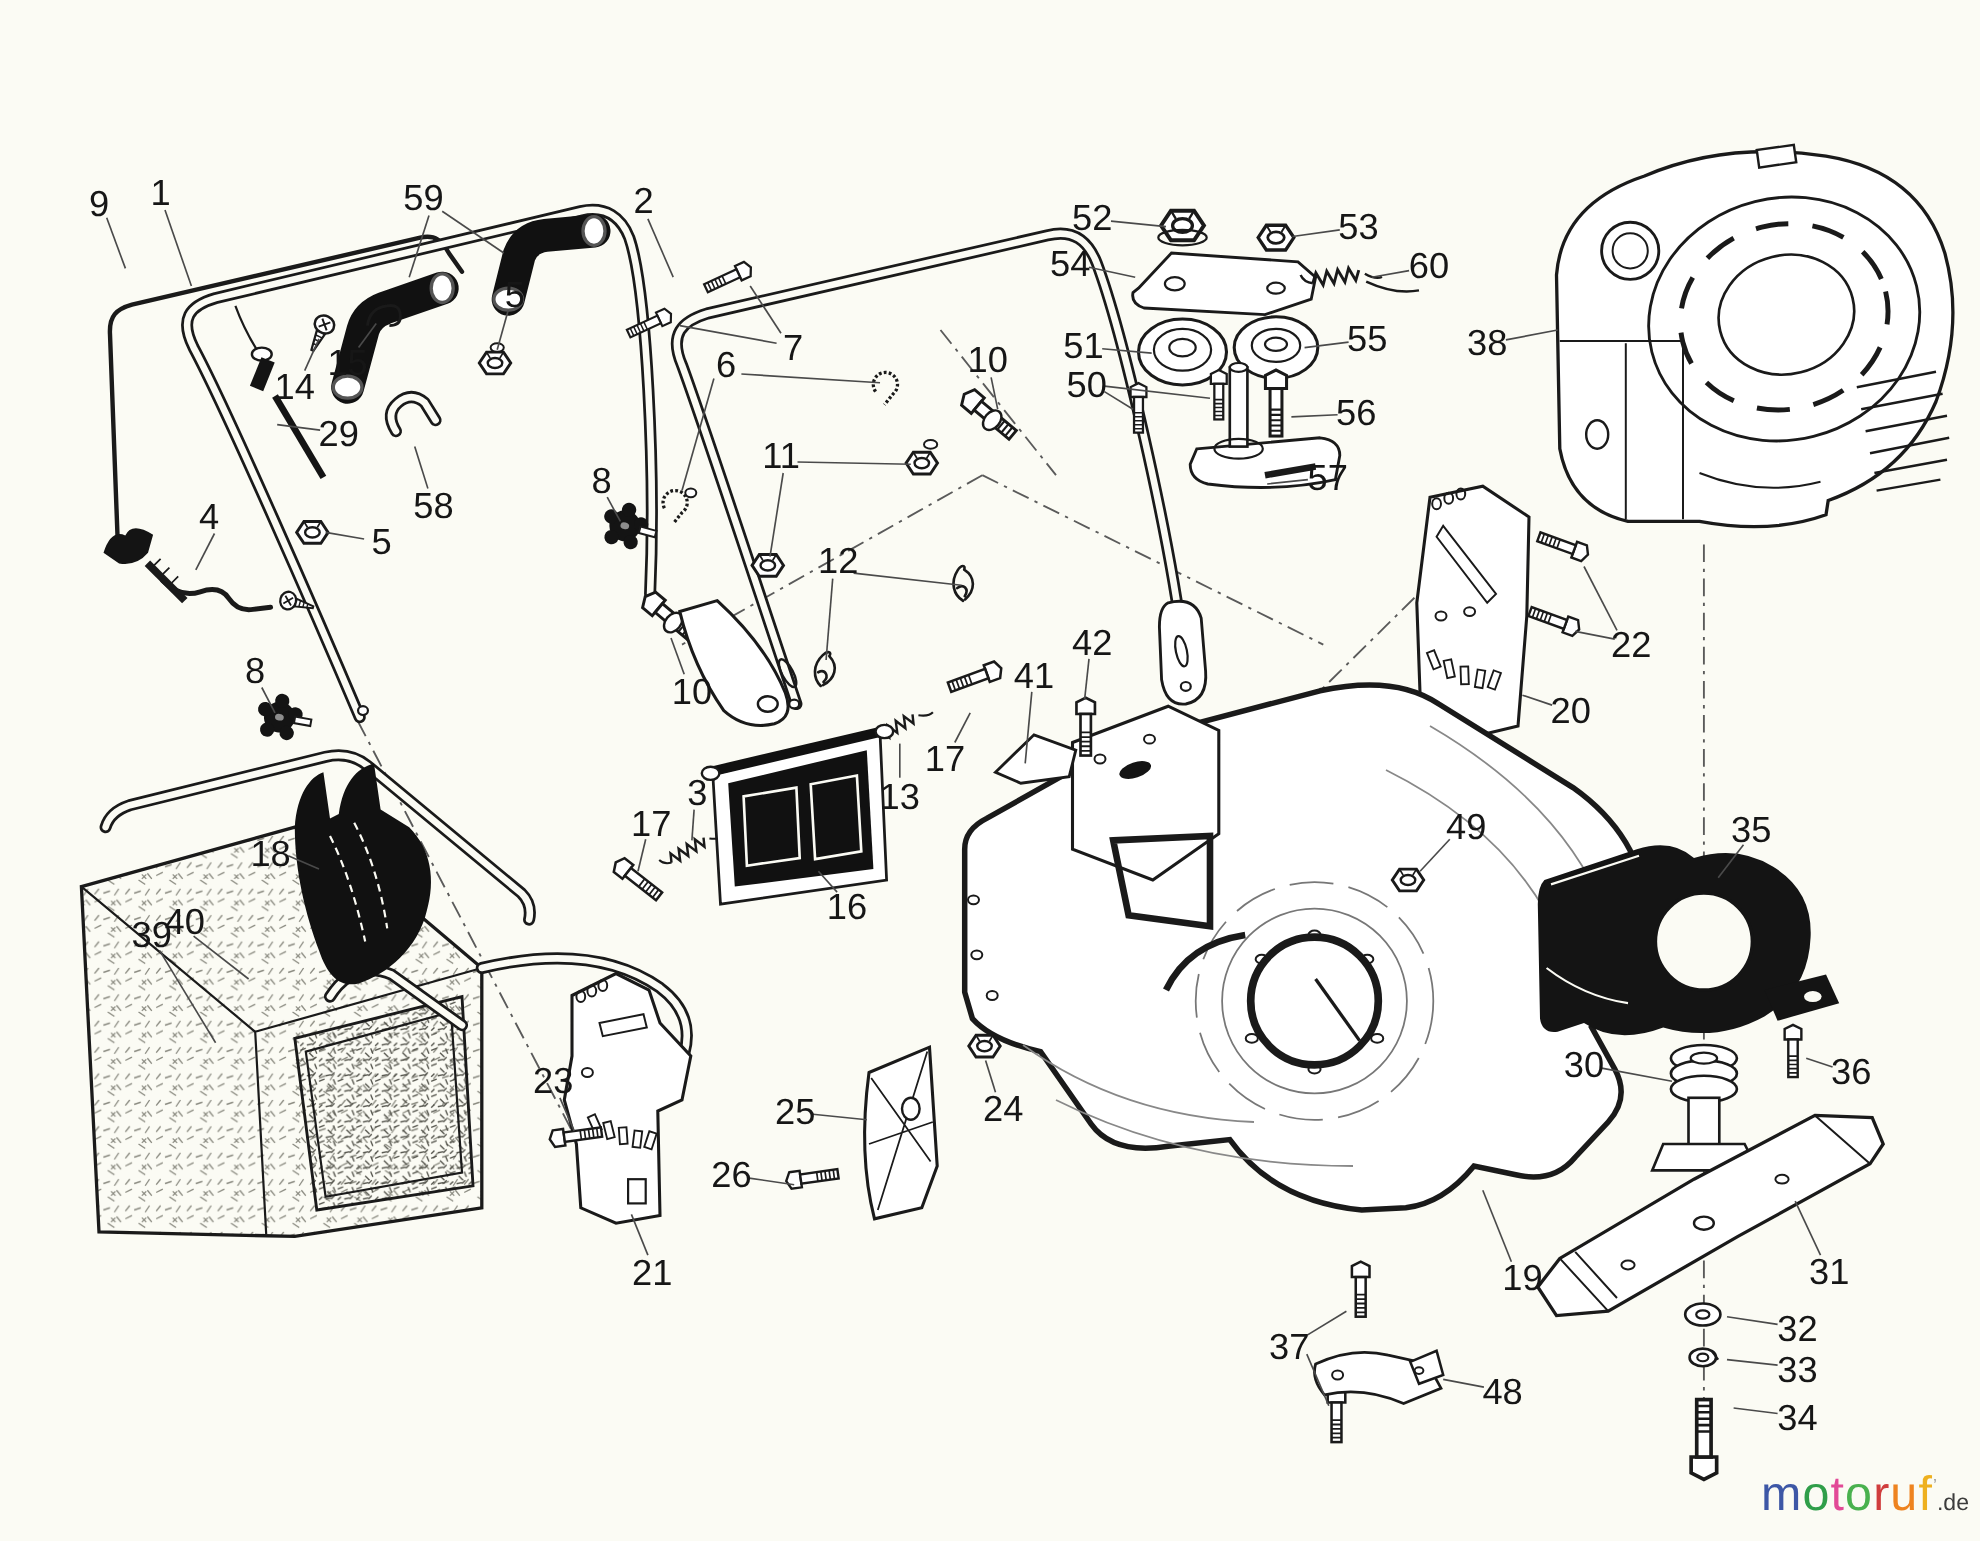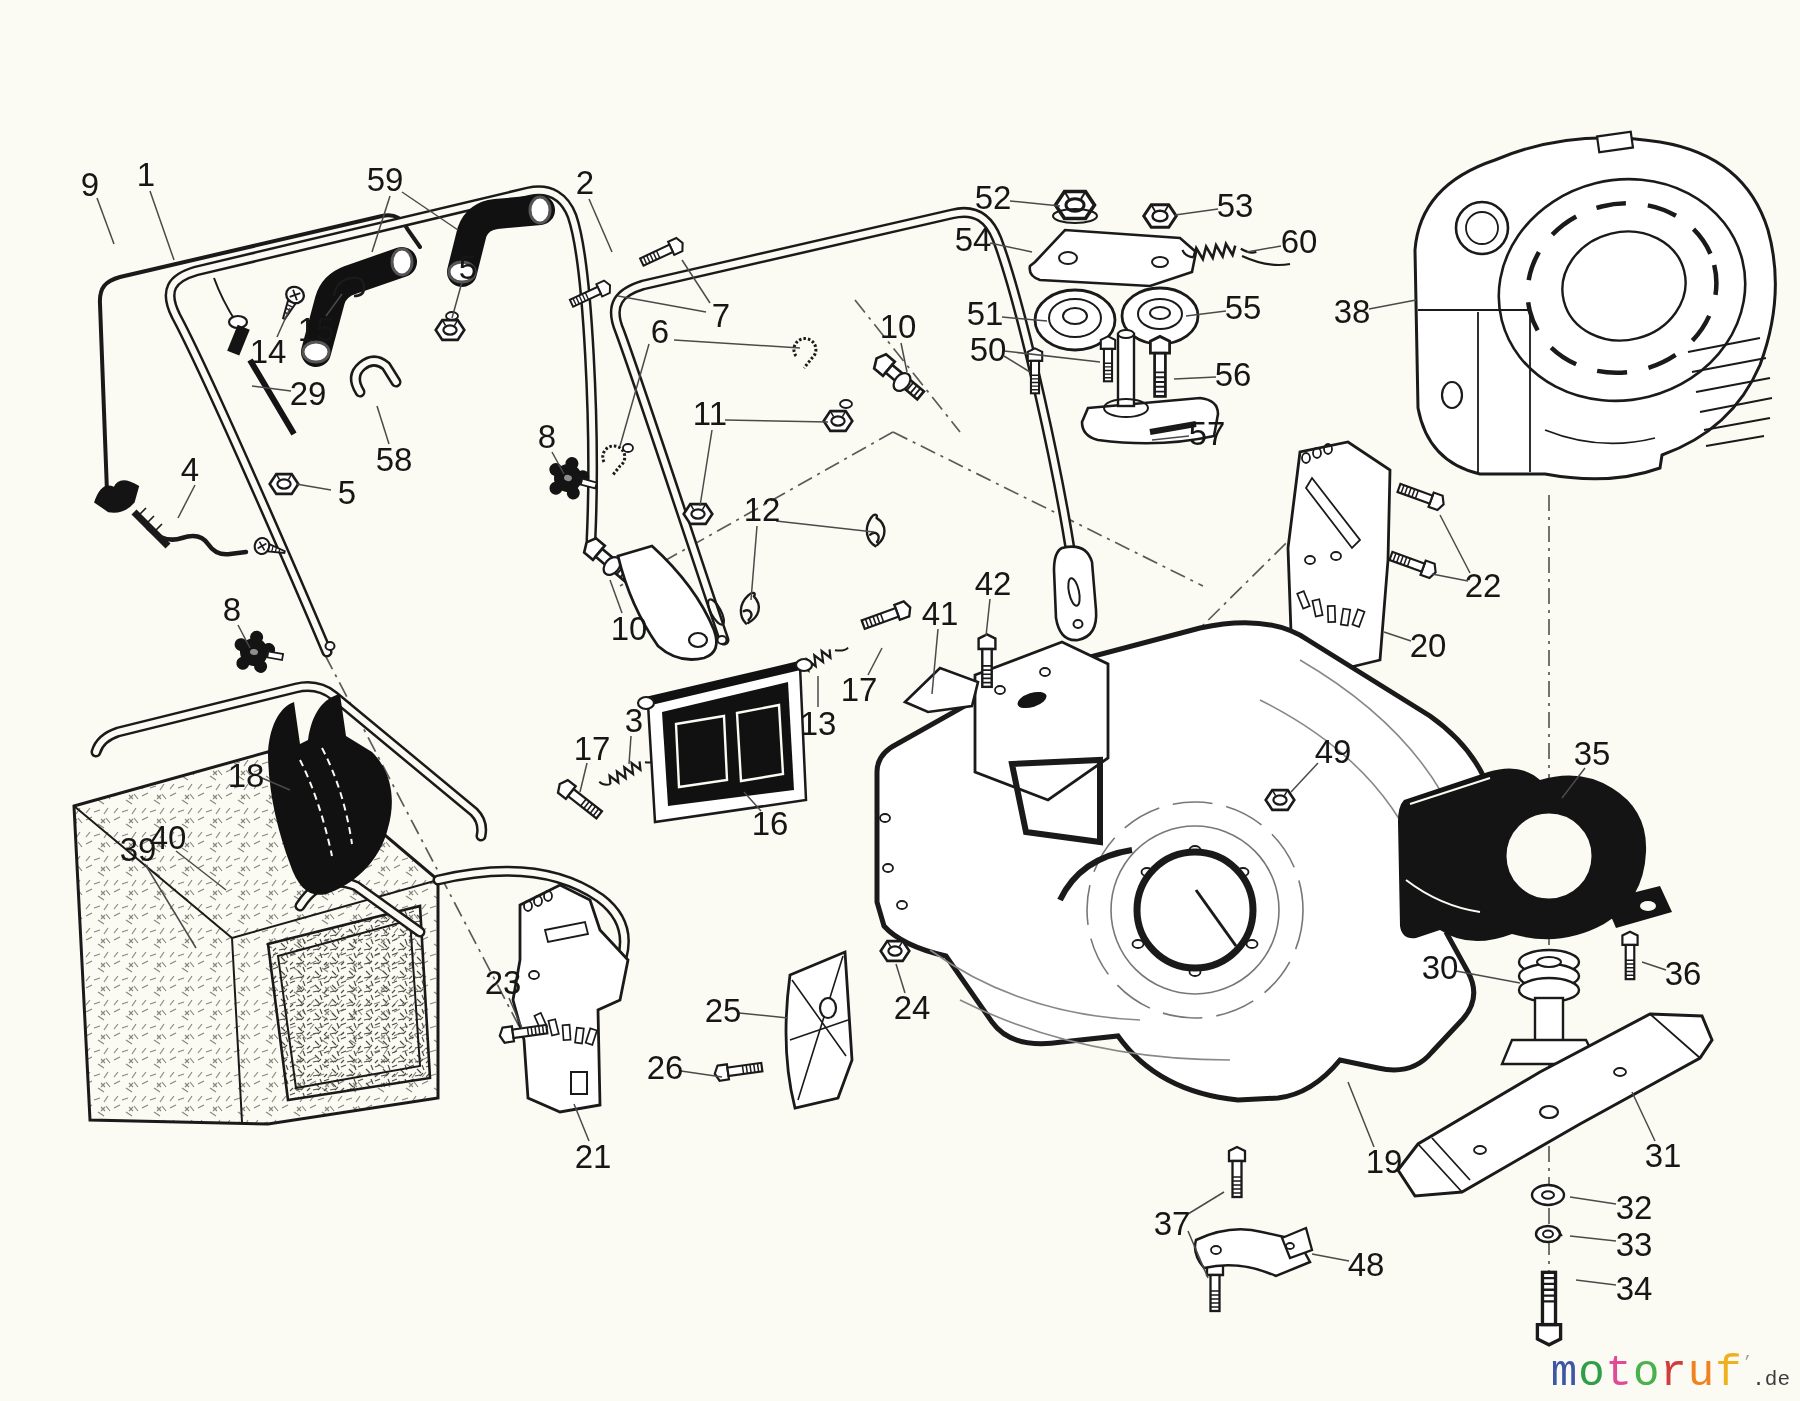--- a/index.html
+++ b/index.html
@@ -13,22 +13,22 @@
   svg{display:block;}
   svg text.callout{
     font-family:"Liberation Sans",sans-serif;
     font-size:33px;fill:#161616;
   }
   .tube-b{fill:none;stroke:#1a1a1a;stroke-width:11;stroke-linecap:round;stroke-linejoin:round;}
   .tube-w{fill:none;stroke:#fbfbf4;stroke-width:6;stroke-linecap:round;stroke-linejoin:round;}
   .ln-thin{fill:none;stroke:#4a4a4a;stroke-width:1.5;}
   .dash{fill:none;stroke:#5a5a5a;stroke-width:1.7;stroke-dasharray:16 6 3 6;}
   #logo{
-    position:absolute;right:10px;bottom:6px;
-    font-family:Liberation Mono, monospace;
+    position:absolute;right:10px;bottom:20px;
+    font-family:Liberation Sans, sans-serif;
     font-size:44px;line-height:1;letter-spacing:1px;white-space:nowrap;
   }
   #logo .suffix{font-size:21px;color:#3c3c3c;letter-spacing:0;}
   #logo .tick{font-size:16px;color:#9a9a9a;vertical-align:18px;letter-spacing:0;}
 </style>
 </head>
 <body>
 
 <div id="stage">
 <svg width="1800" height="1401" viewBox="0 0 1800 1401">

